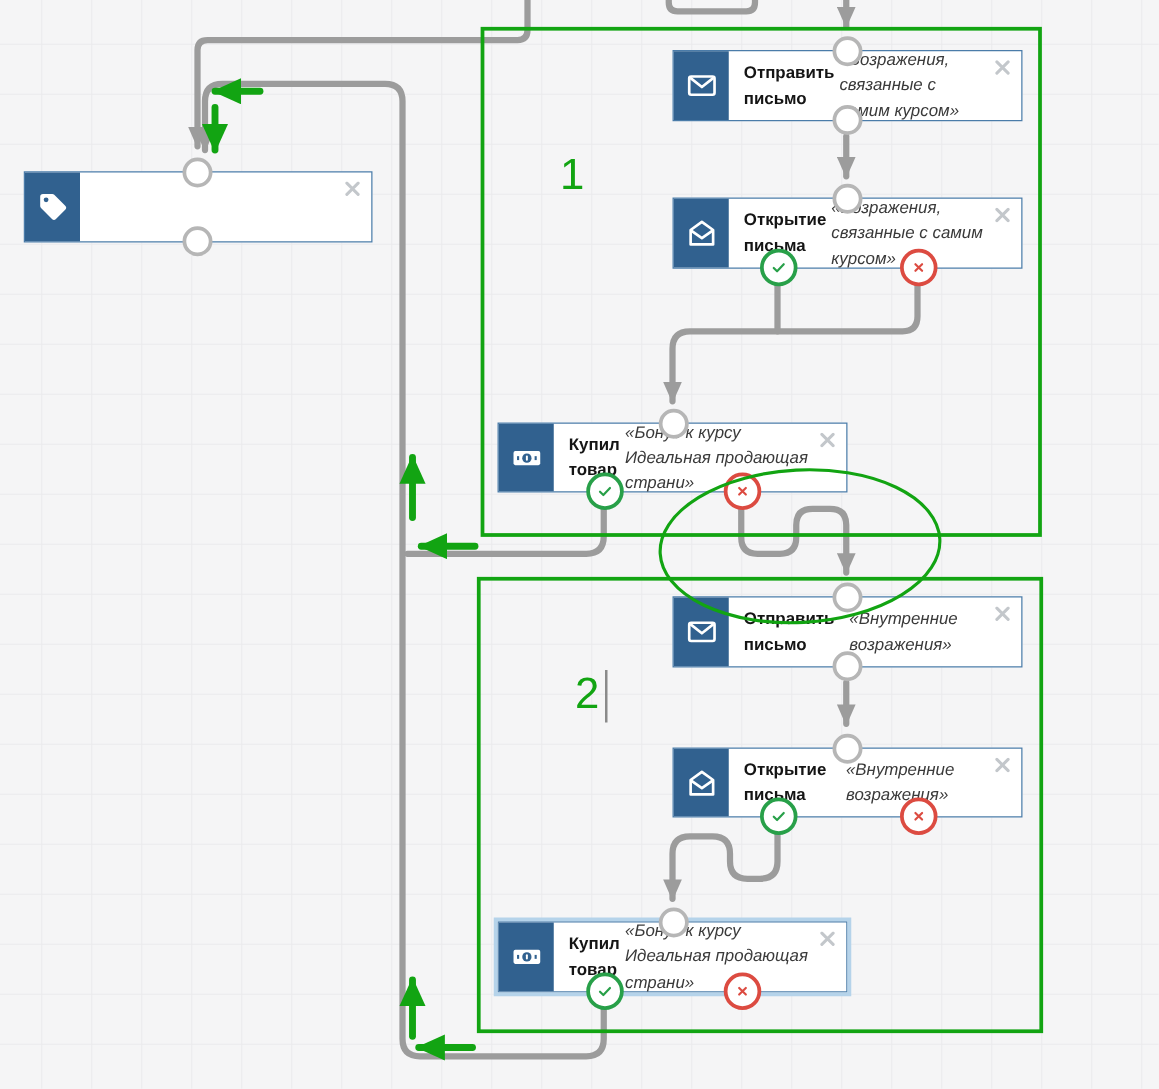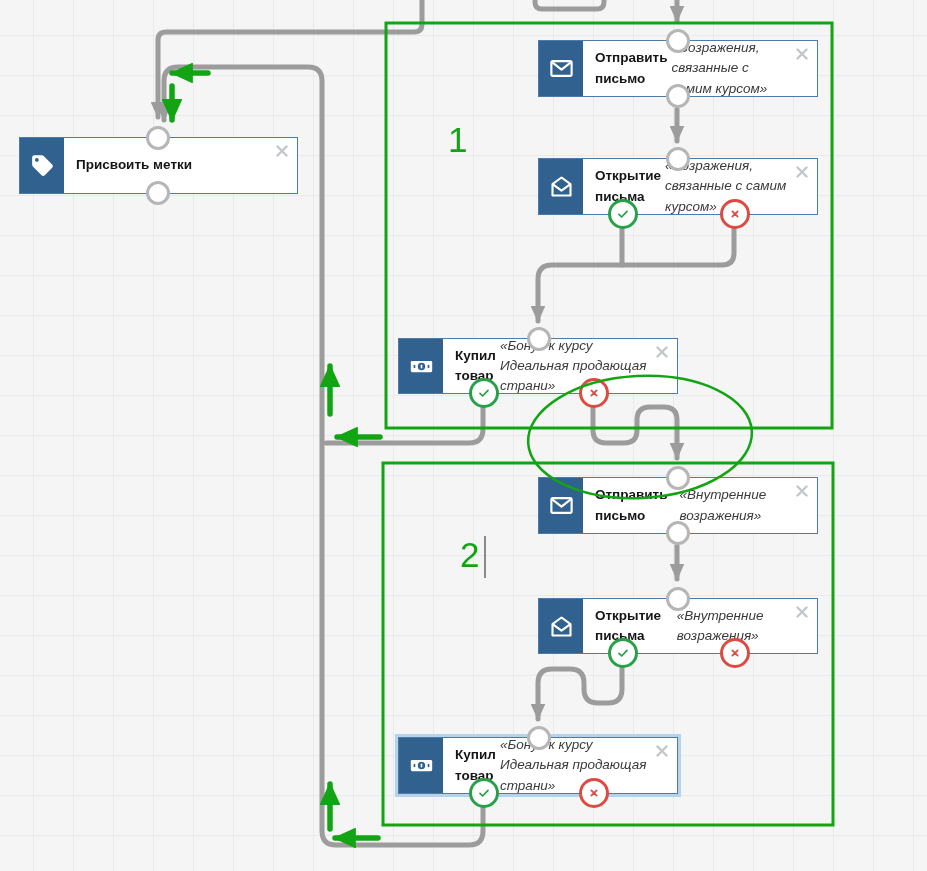--- a/index.html
+++ b/index.html
@@ -76,24 +76,20 @@
     </g>
   </svg>
 
   <div class="node" style="left:19px;top:137px;width:279px;height:57px;">
     <div class="node-icon">
       <svg viewBox="0 0 24 24">
           <path fill="#fff" d="M20.6 11.2 12.8 3.4a2 2 0 0 0-1.4-.6H4.8a2 2 0 0 0-2 2v6.6c0 .53.21 1.04.59 1.41l7.8 7.8a2 2 0 0 0 2.83 0l6.58-6.58a2 2 0 0 0 0-2.83z"></path>
           <circle cx="7" cy="7" r="1.7" fill="#31618f"></circle>
         </svg>
     </div>
-    <div class="node-text">
-        <span class="nt">Присвоить метки</span>
-        <span class="ns"></span>
-      </div>
     <svg class="close-x" viewBox="0 0 12 12">
         <path d="M1.5 1.5 10.5 10.5 M10.5 1.5 1.5 10.5" stroke="#c3c7cb" stroke-width="2.4" stroke-linecap="round"></path>
       </svg>
     <span class="port" style="left:126px;top:-12px;"></span>
     <span class="port" style="left:126px;bottom:-12px;"></span>
   </div>
 
   <div class="node" style="left:538px;top:40px;width:280px;height:57px;">
     <div class="node-icon">
       <svg viewBox="0 0 24 24">

